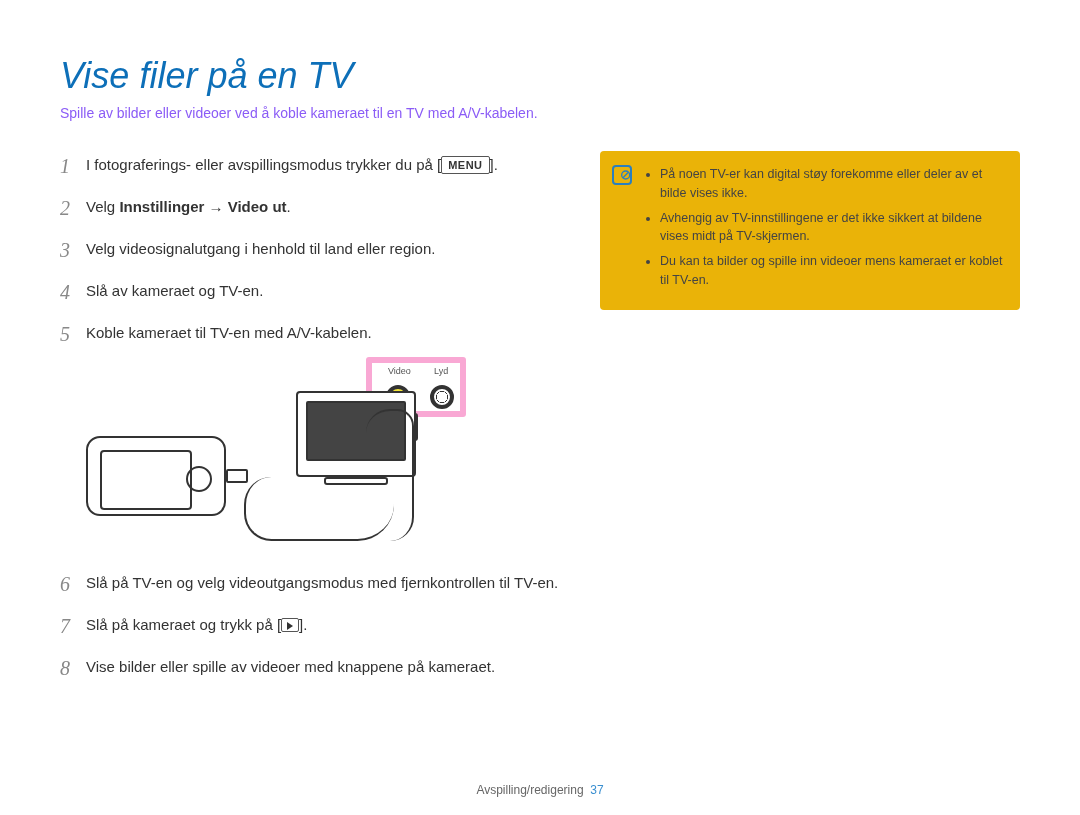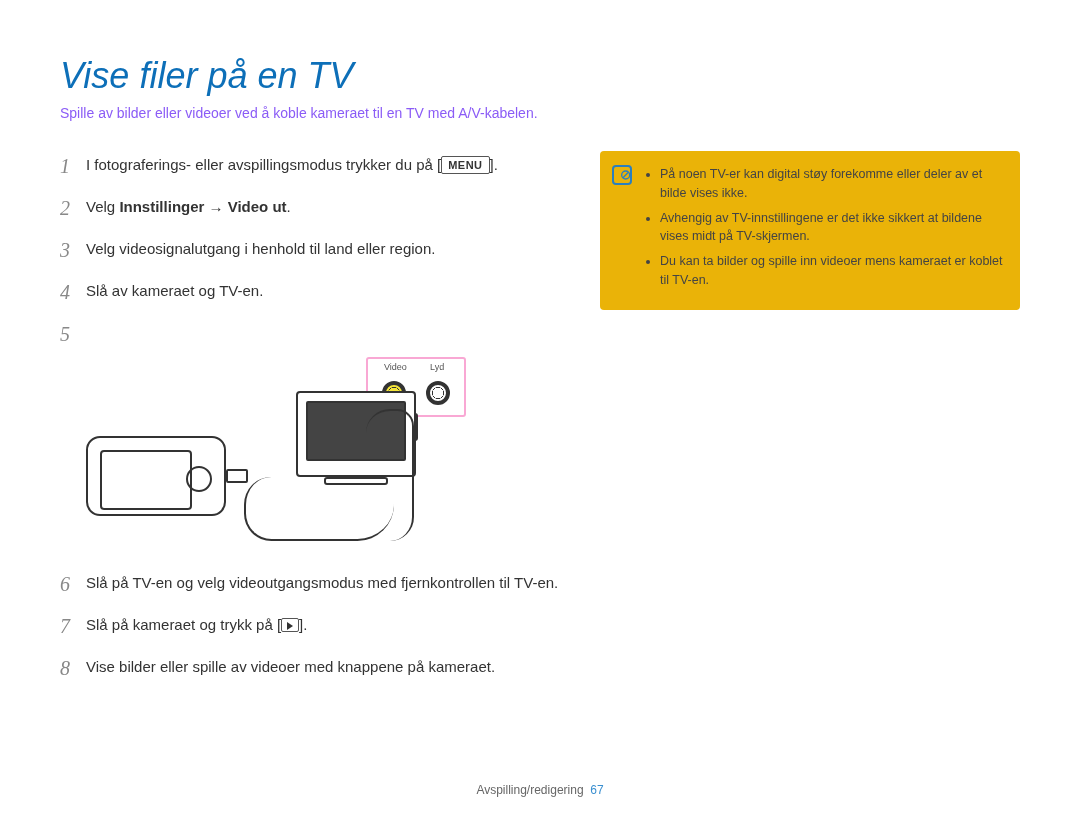--- a/index.html
+++ b/index.html
@@ -196,21 +196,21 @@
     right:78px; top:116px;
     width:64px; height:8px;
     border:2px solid #333;
     border-radius:3px;
     background:#fff;
   }
   .jack-panel{
     position:absolute;
     right:0; top:-4px;
     width:100px; height:60px;
-    border:2px solid #f9a8d4;
+    border:6px solid #f9a8d4;
     border-radius:3px;
     background:#fff;
   }
   .jack-label{
     position:absolute;
     top:3px;
     font-size:9px;
     color:#555;
   }
   .jack-label.v { left:16px; }
@@ -294,20 +294,21 @@
         <span class="step-text">Velg videosignalutgang i henhold til land eller region.</span>
       </div>
 
       <div class="step">
         <span class="step-num">4</span>
         <span class="step-text">Slå av kameraet og TV-en.</span>
       </div>
 
       <div class="step">
         <span class="step-num">5</span>
+        <span class="step-text">Koble kameraet til TV-en med A/V-kabelen.</span>
       </div>
 
       <div class="diagram-wrap">
         <div class="jack-panel">
           <span class="jack-label v">Video</span>
           <span class="jack-label a">Lyd</span>
           <div class="jack video"></div>
           <div class="jack audio"></div>
         </div>
         <div class="rca yellow"></div>
@@ -353,14 +354,14 @@
           <li>Du kan ta bilder og spille inn videoer mens kameraet er koblet til TV-en.</li>
         </ul>
       </div>
     </div>
   </div>
 
 </div>
 
 <div class="footer">
   <span>Avspilling/redigering</span>&nbsp;
-  <span class="pg-num">67</span>
+  <span class="pg-num">37</span>
 </div>
 
 </body></html>

